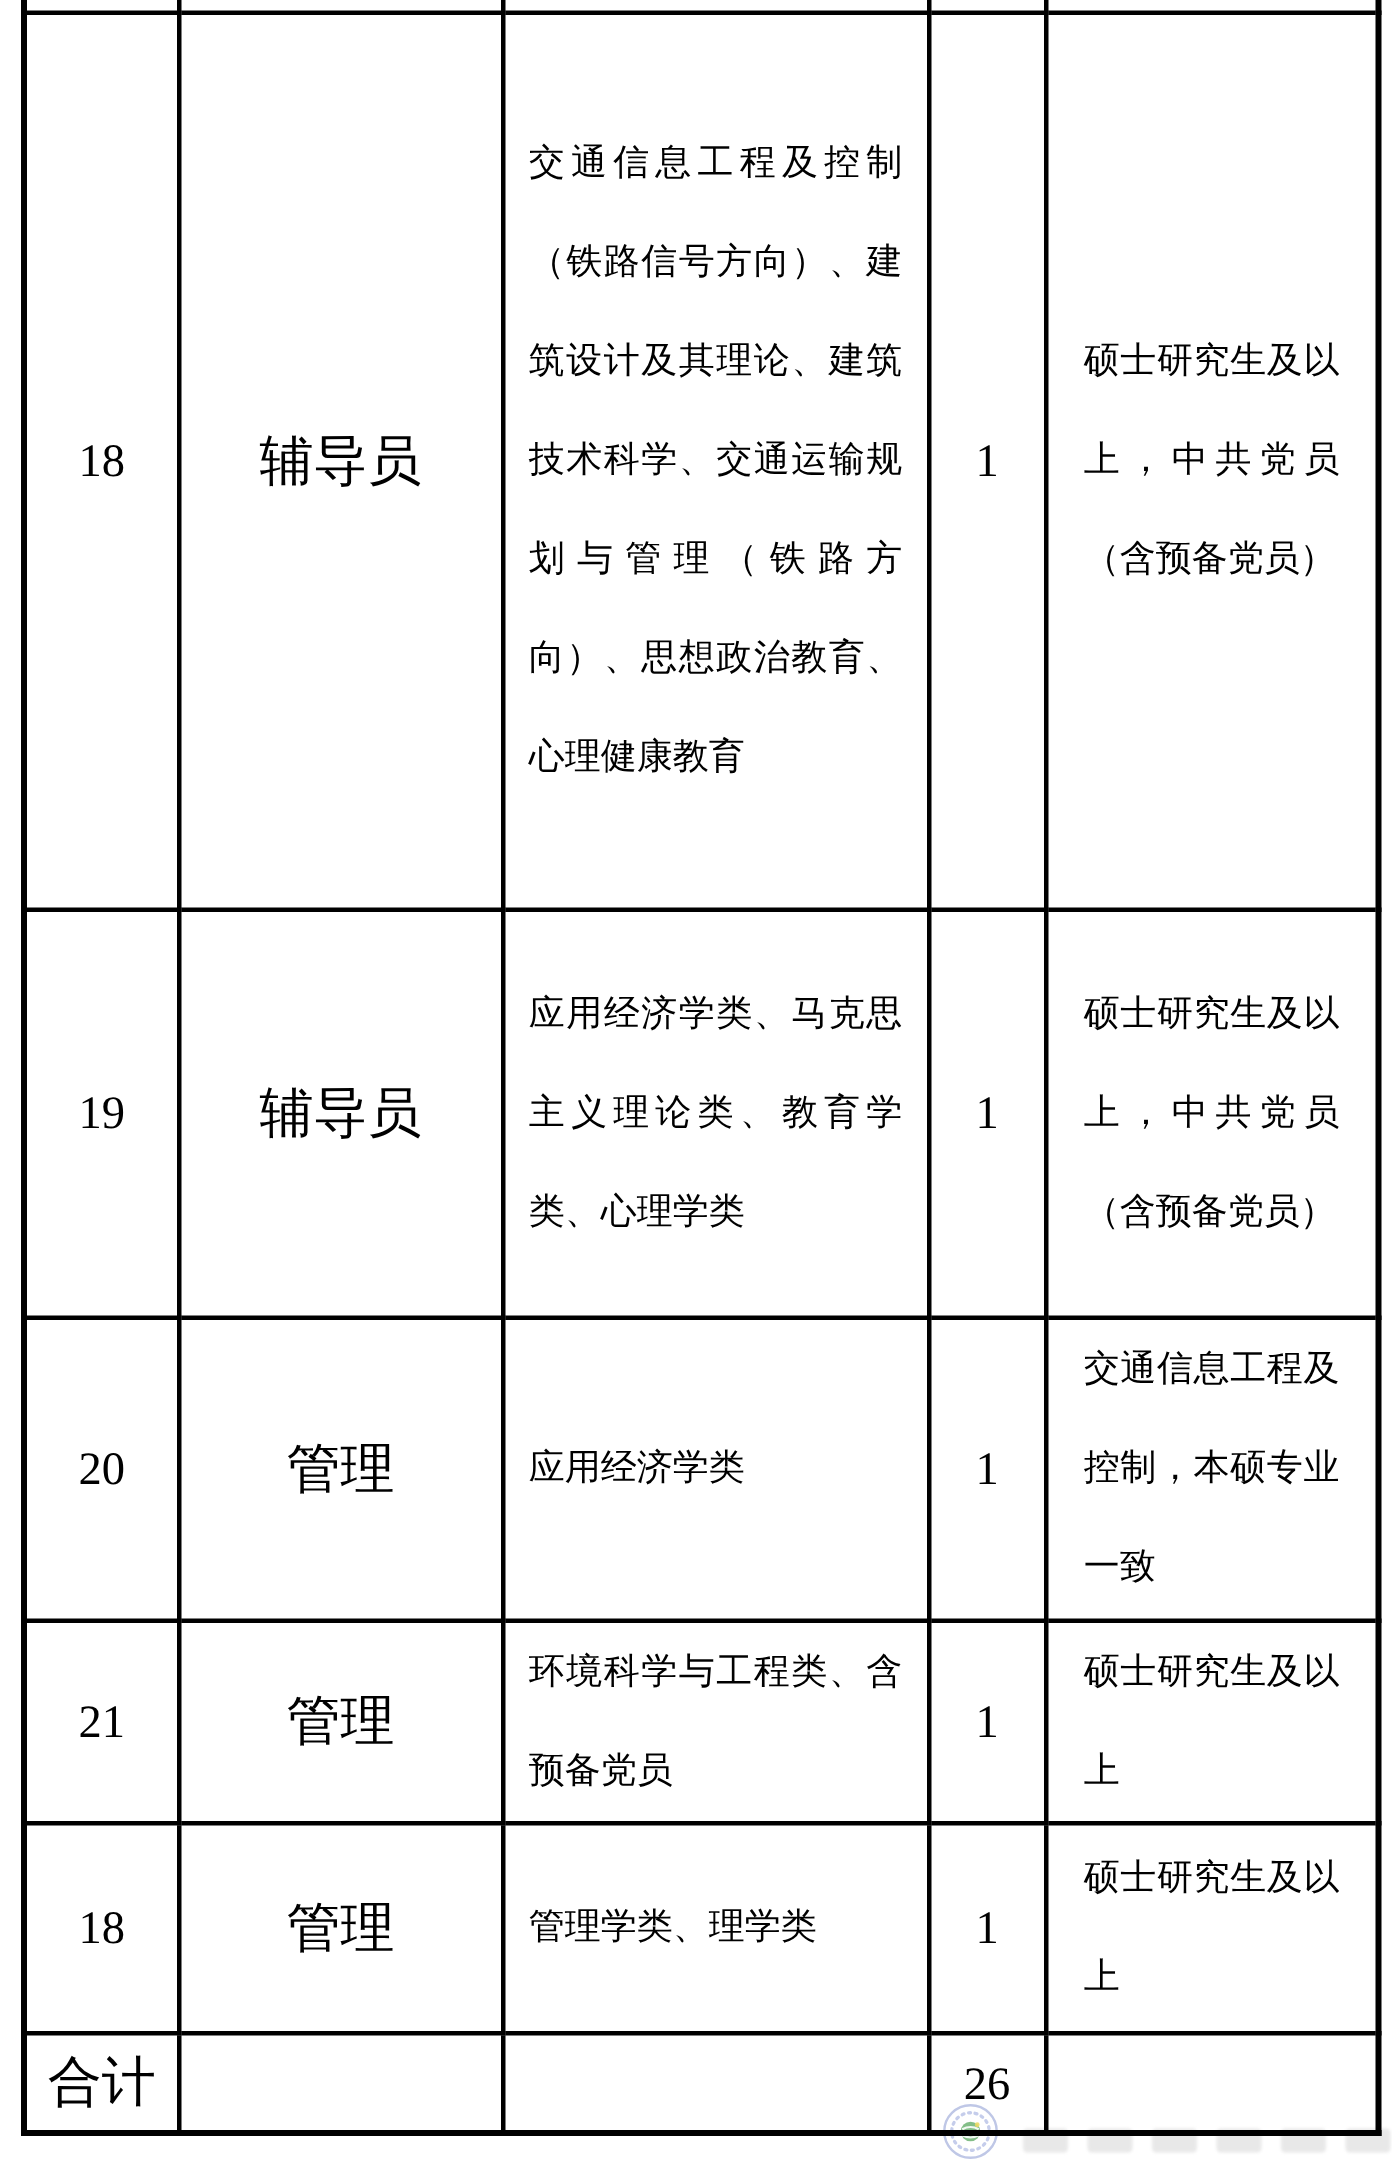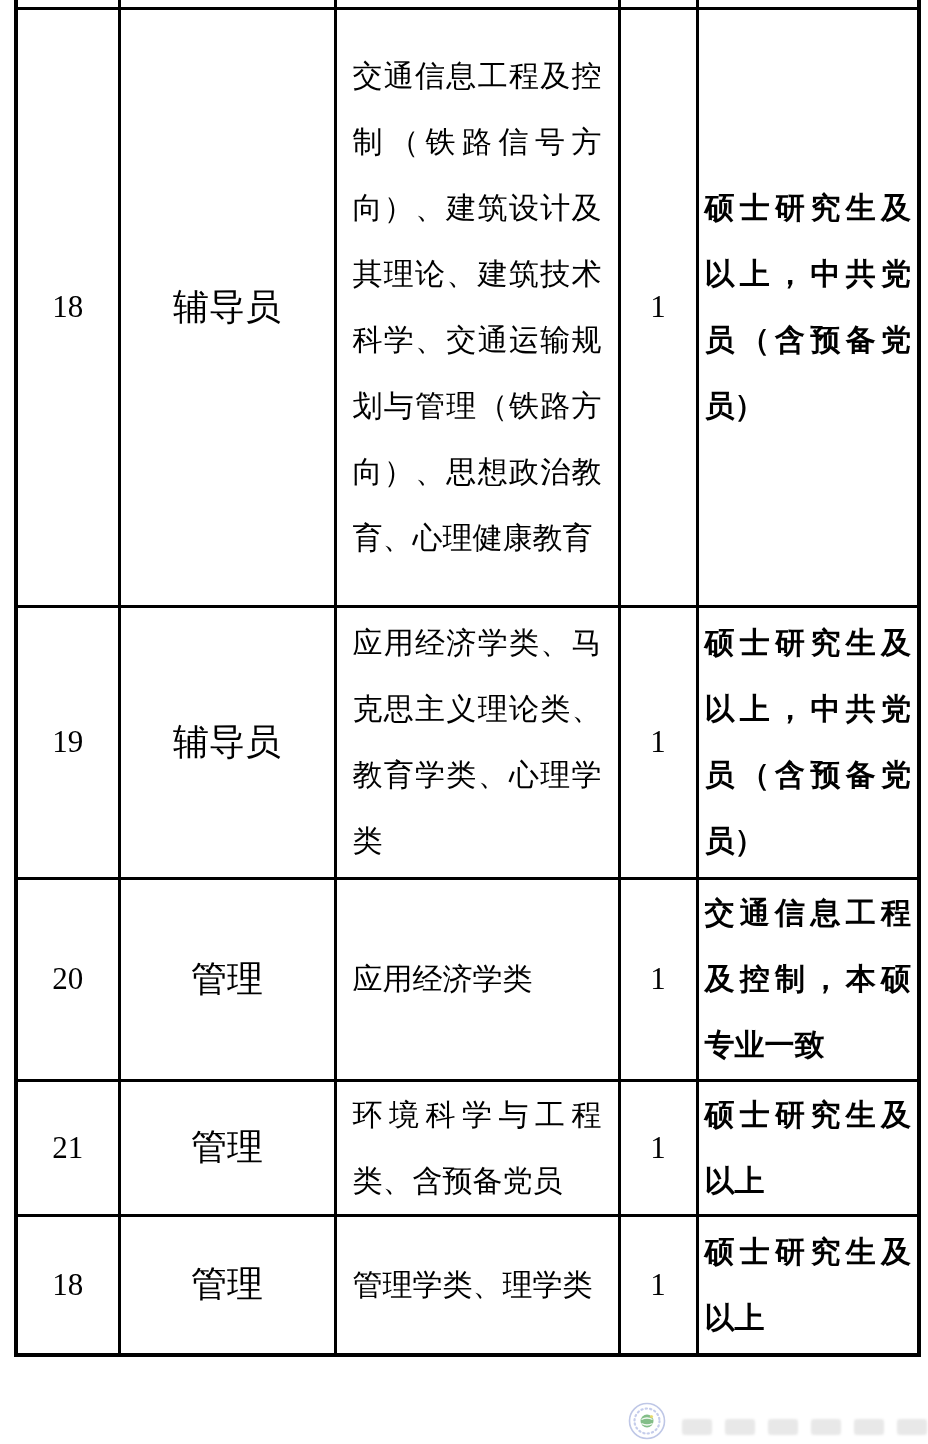--- a/index.html
+++ b/index.html
@@ -52,30 +52,30 @@
     font-size: 31px;
     line-height: 1.2;
     font-family: Liberation Serif, serif;
   }
   td.c-post, td.c-label {
     text-align: center;
     font-size: 36px;
     line-height: 1.3;
   }
   td.c-major, td.c-req {
-    font-size: 30px;
+    font-size: 24px;
     line-height: 66px;
     text-align: justify;
     text-justify: inter-character;
     word-break: normal;
     line-break: strict;
     margin-top: 28px;
   }
   td.c-major { padding: 0 16px; }
-  td.c-req   { padding: 0 6px; font-weight: bold; }
+  td.c-req   { padding: 0 24px; }
 
   
   .seal {
     position: absolute;
     left: 627px;
     top: 1401px;
     width: 40px;
     height: 40px;
     z-index: 1;
     opacity: 0.85;
@@ -157,20 +157,27 @@
       </tr>
 
       <tr class="r22">
         <td class="c-no">18</td>
         <td class="c-post">管理</td>
         <td class="c-major">管理学类、理学类</td>
         <td class="c-count">1</td>
         <td class="c-req">硕士研究生及以上</td>
       </tr>
 
+      <tr class="rtotal">
+        <td class="c-label">合计</td>
+        <td></td>
+        <td></td>
+        <td class="c-count">26</td>
+        <td></td>
+      </tr>
     </tbody>
   </table>
 
   <svg class="seal" viewBox="0 0 40 40">
     <circle cx="20" cy="20" r="17.5" fill="none" stroke="#b4bee2" stroke-width="1.6"></circle>
     <circle cx="20" cy="20" r="12.5" fill="none" stroke="#bcc5e8" stroke-width="2.2" stroke-dasharray="1.3 3.1" stroke-linecap="round"></circle>
     <circle cx="20" cy="20" r="6.5" fill="#4aa050" opacity="0.8"></circle>
     <path d="M14.5 18.5 Q20 15.5 25.5 18.5" fill="none" stroke="#ffffff" stroke-width="1.4" opacity="0.9"></path>
     <path d="M14.5 22.5 Q20 25.5 25.5 22.5" fill="none" stroke="#ffffff" stroke-width="1.4" opacity="0.9"></path>
     <circle cx="24.5" cy="15.5" r="1.6" fill="#e8d44a" opacity="0.9"></circle>

